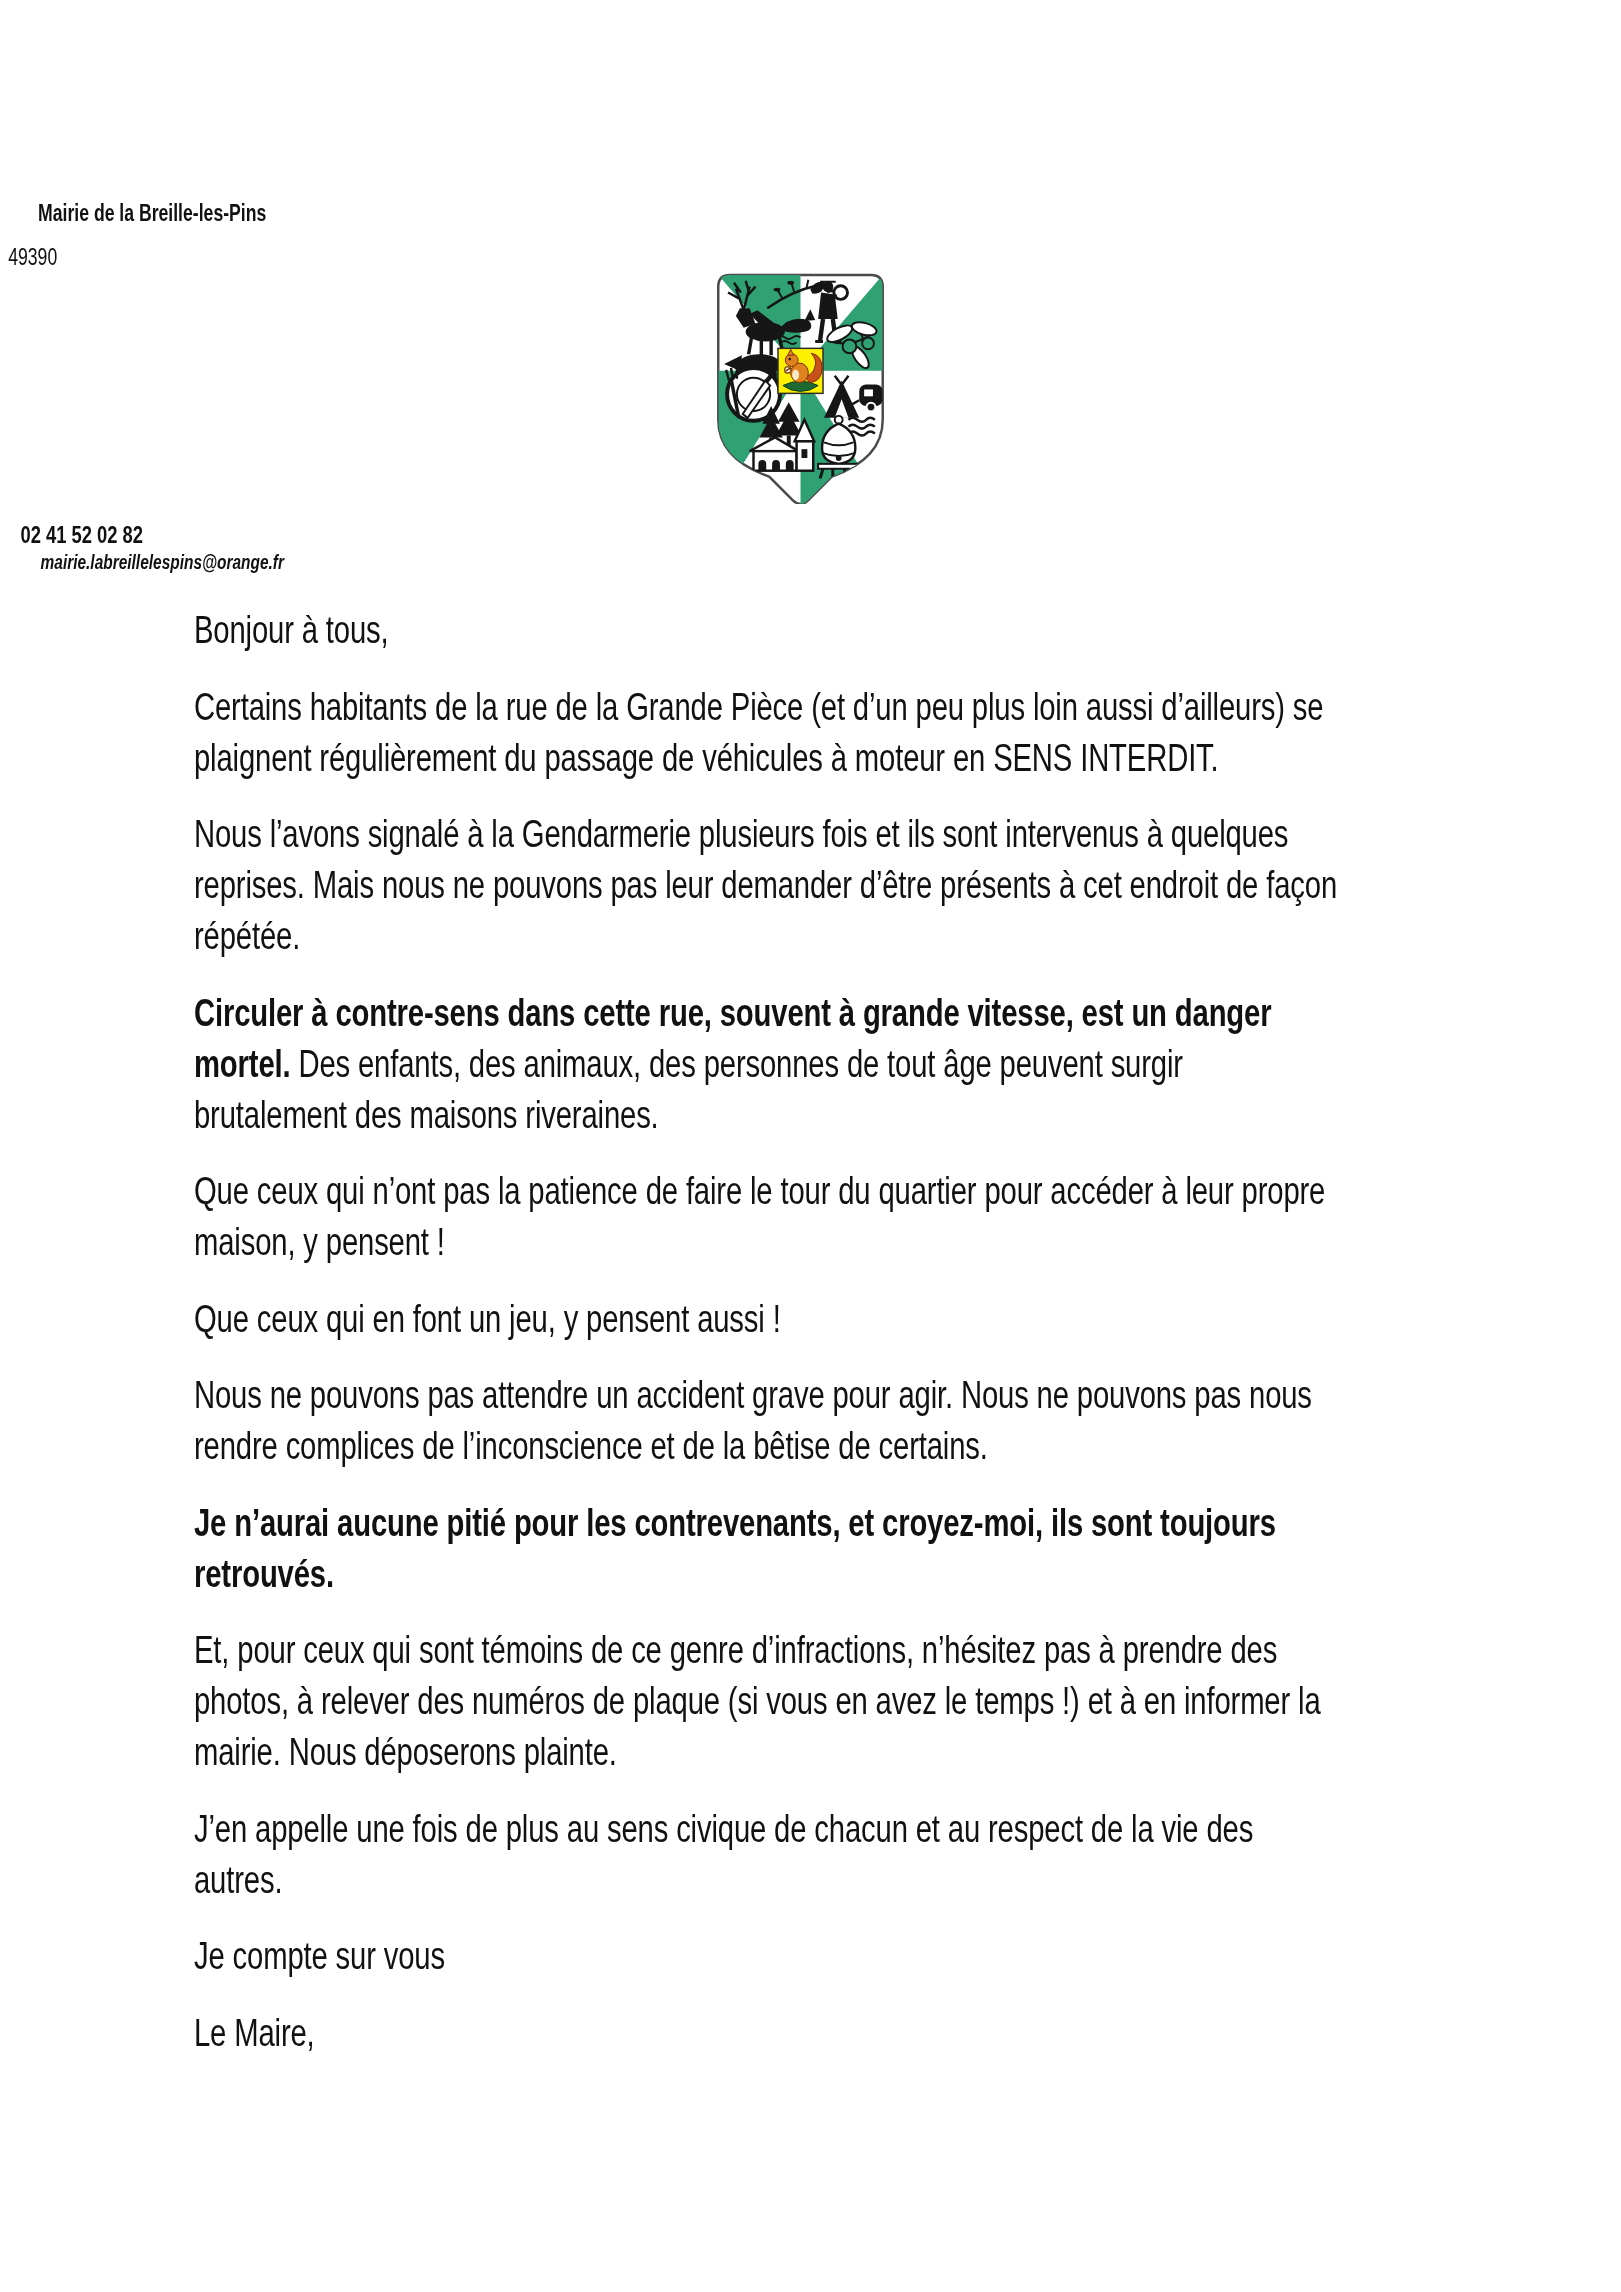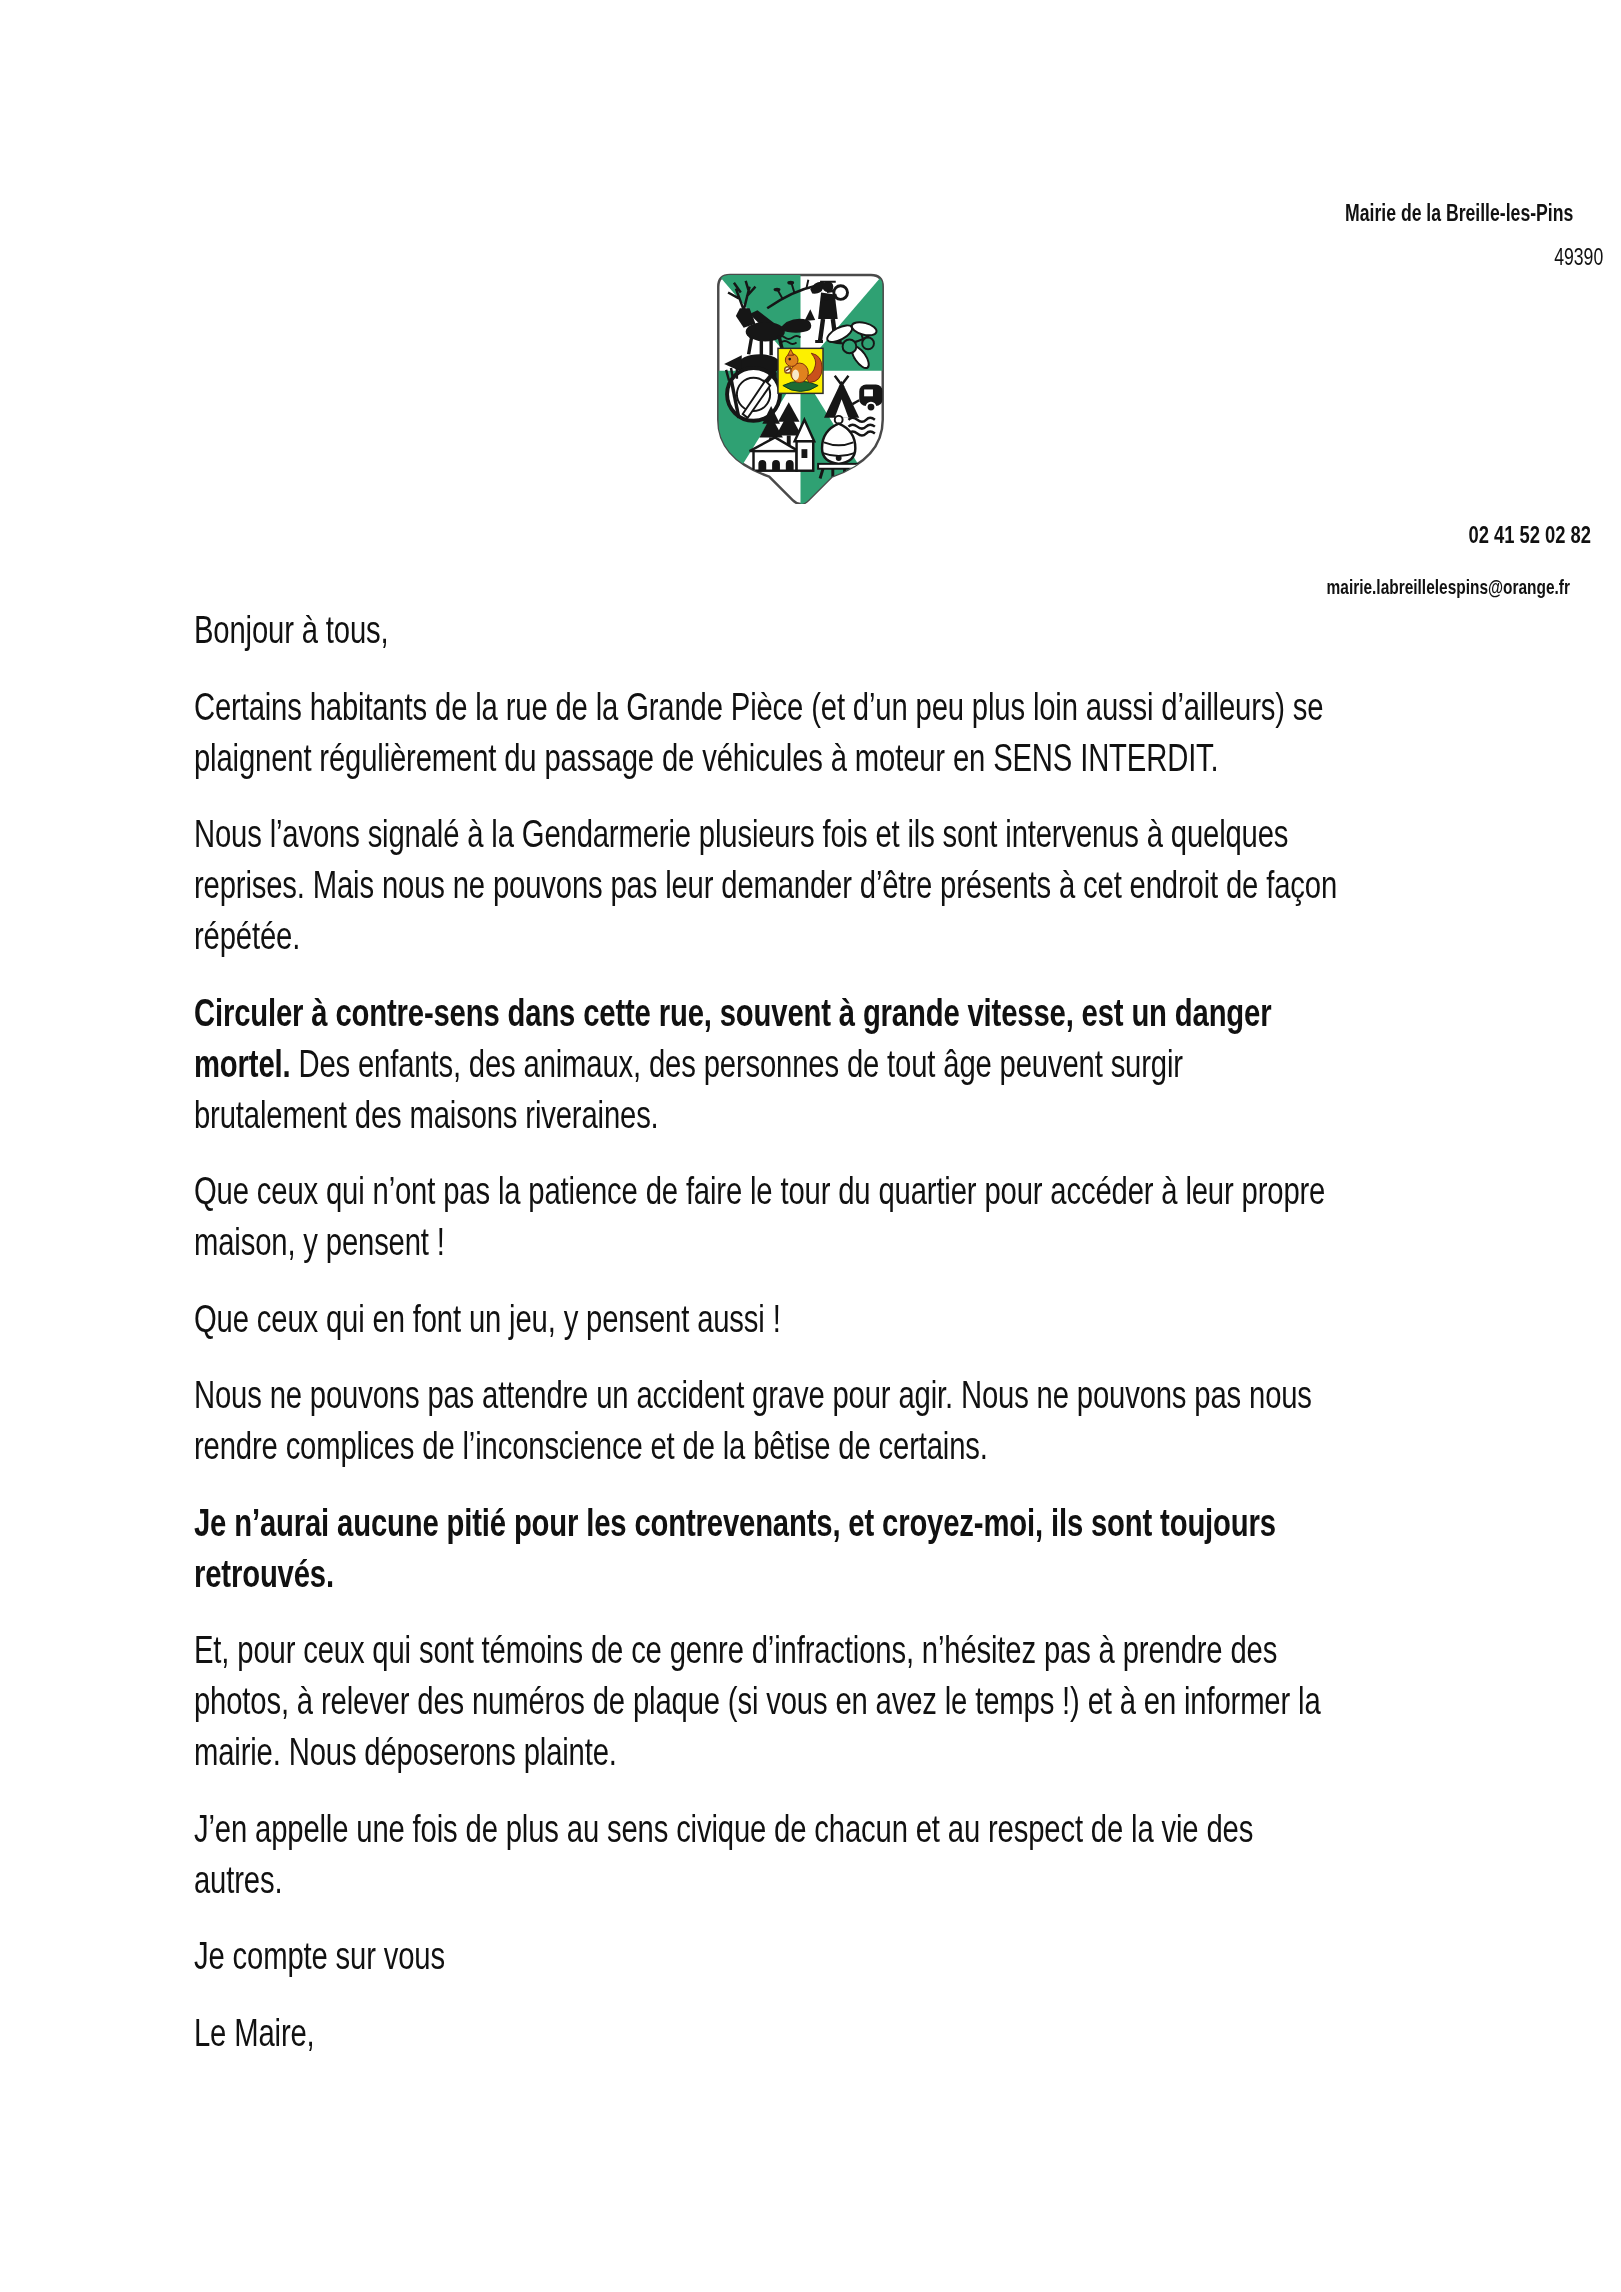--- a/index.html
+++ b/index.html
@@ -3,26 +3,26 @@
 <meta charset="utf-8">
 <style>
   html,body{margin:0;padding:0;}
   body{
     width:1621px;height:2293px;position:relative;overflow:hidden;
     background:#ffffff;color:#111111;
     font-family:"Liberation Sans",sans-serif;
     -webkit-font-smoothing:antialiased;
   }
   .abs{position:absolute;}
-  .center-line{left:0;width:1611px;text-align:right;white-space:nowrap;}
+  .center-line{left:0;width:1611px;text-align:left;white-space:nowrap;}
   .cond{display:inline-block;transform:scaleX(0.75);transform-origin:50% 50%;}
   .org-name{top:198px;font-size:23.5px;line-height:31px;font-weight:bold;}
   .postal-code{top:242px;font-size:23.5px;line-height:31px;font-weight:normal;}
   .phone-line{top:520px;font-size:24.5px;line-height:29px;font-weight:bold;text-decoration:underline;}
-  .email-line{top:574px;font-size:20.6px;line-height:26.5px;font-weight:bold;}
+  .email-line{top:549px;font-size:20.6px;line-height:26.5px;font-weight:bold;font-style:italic;}
   .coat{left:714px;top:271px;width:173px;height:233px;}
   .letter-body{
     left:194px;top:604px;width:1529px;
     transform:scaleX(0.75);transform-origin:0 0;
     font-size:39px;line-height:51px;letter-spacing:-0.2px;
   }
   .letter-body p{margin:0 0 25.5px 0;}
   .letter-body .bold{font-weight:bold;}
   
   .f-green{fill:var(--green);}

